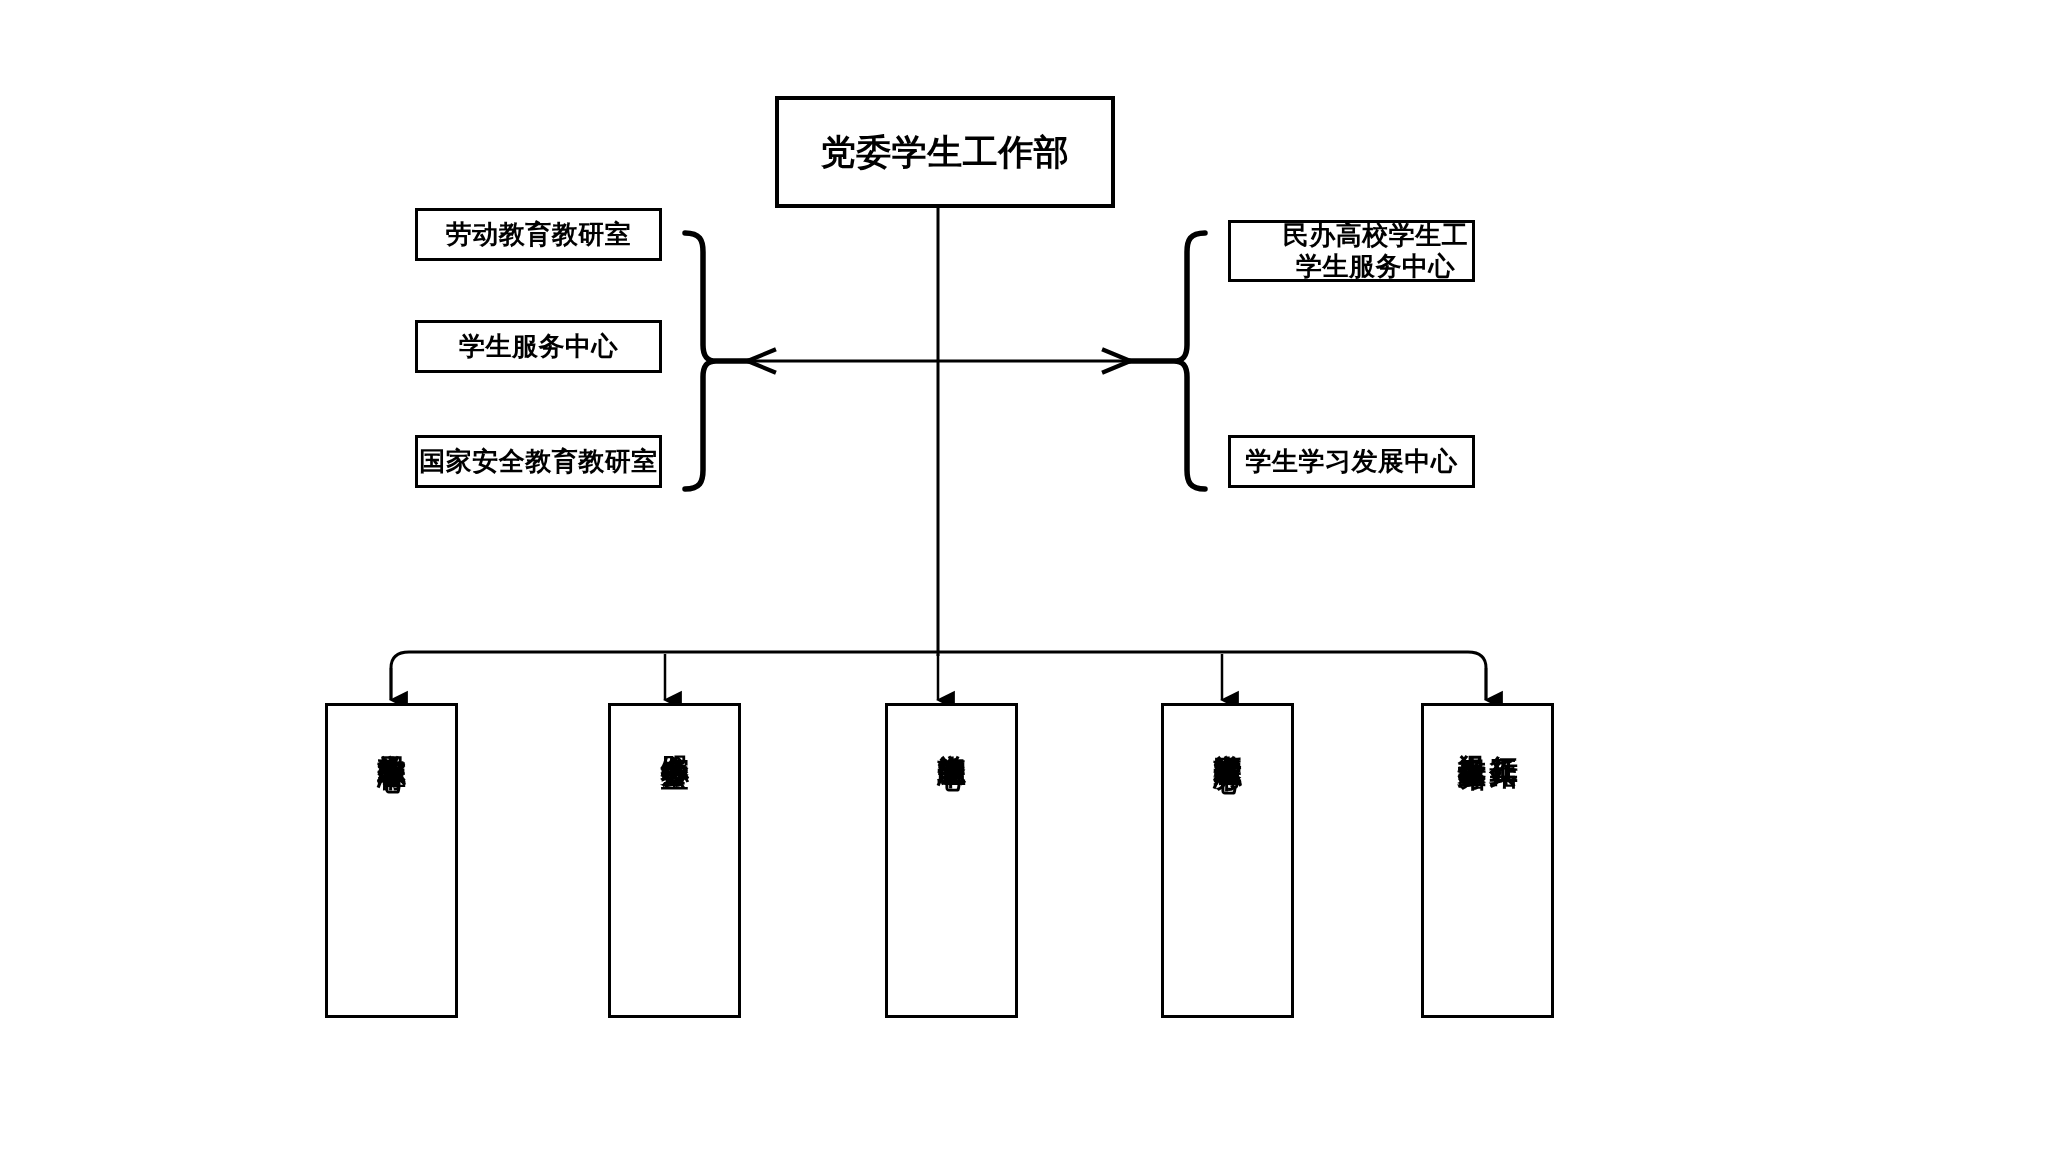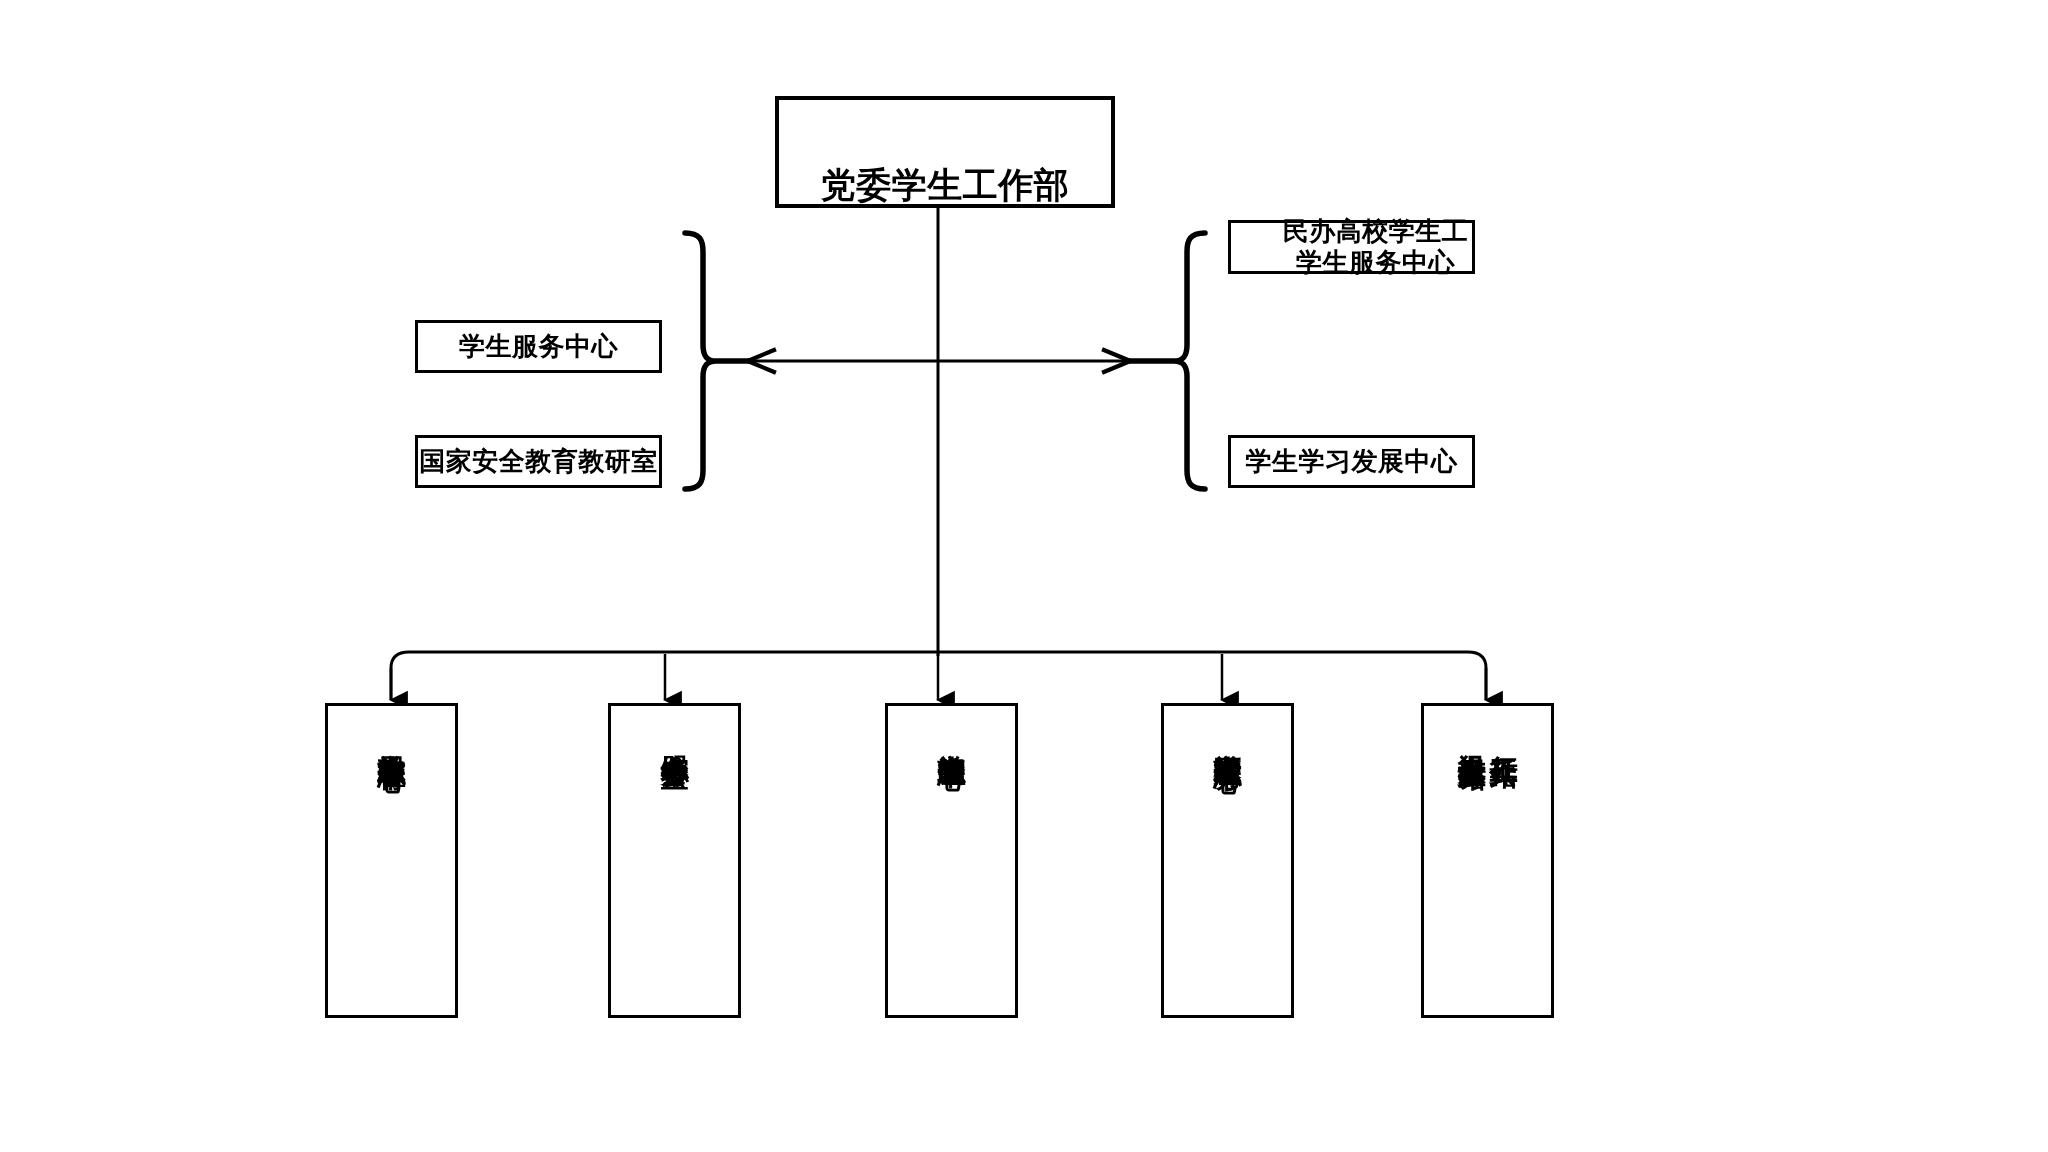--- a/index.html
+++ b/index.html
@@ -135,36 +135,39 @@
       <path d="M 938 654 L 938 700" fill="none" stroke="#000000" stroke-width="2.5" marker-end="url(#arrowDown)"></path>
     </g>
     <g>
       <path d="M 1222 654 L 1222 700" fill="none" stroke="#000000" stroke-width="2.5" marker-end="url(#arrowDown)"></path>
     </g>
     <g>
       <path d="M 1486 668 L 1486 700" fill="none" stroke="#000000" stroke-width="2.5" marker-end="url(#arrowDown)"></path>
     </g>
   </svg>
 
-  <div class="node node-root" style="left:775px; top:96px; width:340px; height:112px;align-items:flex-end;">
+  <div class="node node-root" style="left:775px; top:96px; width:340px; height:112px;">
     <div>
       <span class="lbl-line">党委学生工作部</span>
     </div>
   </div>
 
+  <div class="node node-side" style="left:415px; top:208px; width:247px; height:53px;">
+    <span>劳动教育教研室</span>
+  </div>
 
   <div class="node node-side" style="left:415px; top:320px; width:247px; height:53px;">
     <span>学生服务中心</span>
   </div>
 
   <div class="node node-side" style="left:415px; top:435px; width:247px; height:53px;">
     <span>国家安全教育教研室</span>
   </div>
 
-  <div class="node node-side" style="left:1228px; top:220px; width:247px; height:54px;padding-left:48px;">
+  <div class="node node-side" style="left:1228px; top:220px; width:247px; height:62px;padding-left:48px;">
     <div>
       <span class="lbl-line">民办高校学生工</span>
       <span class="lbl-line">学生服务中心</span>
     </div>
   </div>
 
   <div class="node node-side" style="left:1228px; top:435px; width:247px; height:53px;justify-content:center;">
     <span>学生学习发展中心</span>
   </div>
 

